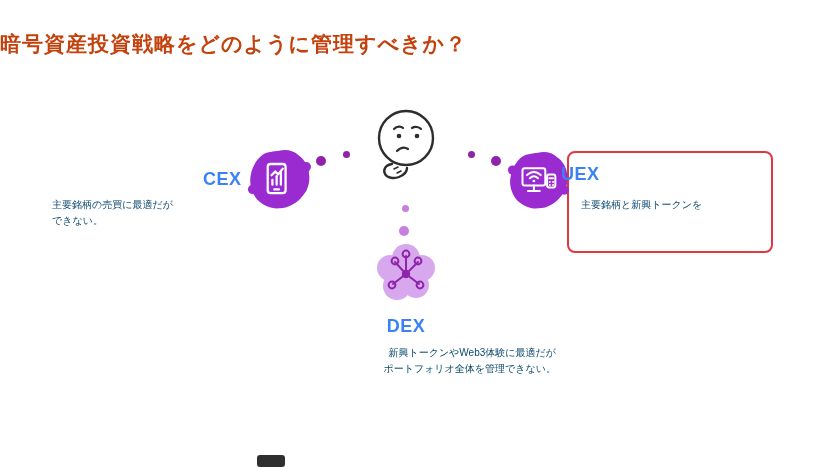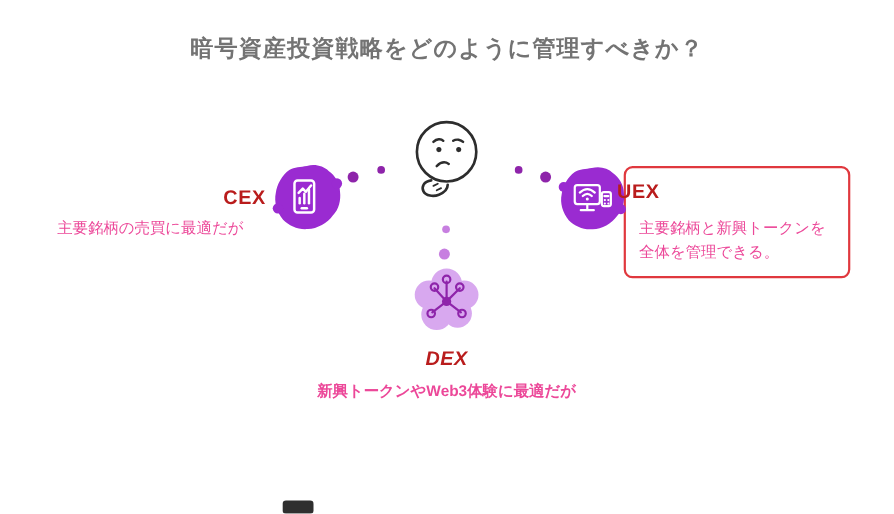--- a/index.html
+++ b/index.html
@@ -1,26 +1,26 @@
 <!DOCTYPE html>
 <html><head>
 <meta charset="utf-8">
 <style>
   html, body { margin:0; padding:0; background:#ffffff; font-family:"Liberation Sans", sans-serif; }
   .canvas { position:relative; width:813px; height:467px; background:#ffffff; overflow:hidden; margin:0 auto; }
 
-  .title { position:absolute; top:30px; left:0; width:100%; margin:0; text-align:center;
-           font-size:21px; font-weight:bold; color:#737373; letter-spacing:1px; }
+  .title { position:absolute; top:30px; left:0; width:100%; margin:0; 
+           font-size:21px; font-weight:bold; color:#c2410c; letter-spacing:1px; }
 
   .icon-wrap { position:absolute; }
 
-  .opt-label { position:absolute; font-size:18px; font-weight:bold; color:#b91c1c; letter-spacing:0.5px; }
+  .opt-label { position:absolute; font-size:18px; font-weight:bold; color:#3b82f6; letter-spacing:0.5px; }
 
-  .desc { position:absolute; font-size:14px; color:#ec4899; line-height:1.55; white-space:nowrap; }
-  .desc.centered { text-align:center;font-weight:bold; }
+  .desc { position:absolute; font-size:10px; color:#0c4a6e; line-height:1.55; white-space:nowrap; }
+  .desc.centered { text-align:right; }
 
   .dot { position:absolute; border-radius:50%; }
   .dot.purple { background:#8e24aa; }
   .dot.light  { background:#c77fe0; }
 
   .highlight-box { position:absolute; left:567px; top:151px; width:206px; height:102px;
                    border:2.5px solid #e0383e; border-radius:8px; box-sizing:border-box; }
 
   .footer-mark { position:absolute; left:257px; top:455px; width:28px; height:12px;
                  background:#2f2f2f; border-radius:3px; }
@@ -63,20 +63,21 @@
         <line x1="28" y1="39" x2="28" y2="34"></line>
         <line x1="32.5" y1="39" x2="32.5" y2="30"></line>
         <line x1="37" y1="39" x2="37" y2="26"></line>
         <path d="M27,29 l4,-4 l3,3 l5,-6"></path>
       </g>
     </svg>
   </div>
   <div class="opt-label" style="left:203px; top:169px;">CEX</div>
   <div class="desc" style="left:52px; top:197px;">
     <div>主要銘柄の売買に最適だが</div>
+    <div>できない。</div>
   </div>
 
   <div class="highlight-box"></div>
   <div class="icon-wrap" style="left:506px; top:150px;">
     <svg width="64" height="62" viewBox="0 0 70 68">
       <path d="M35,3 C43,1 51,3 56,8 C62,12 67,20 67,28 C68,36 66,45 60,51 C55,58 45,64 36,64 C27,65 18,61 12,55 C6,48 3,38 5,29 C6,21 11,12 18,7 C23,4 29,4 35,3 Z" fill="#9a2bd1"></path>
       <circle cx="64" cy="44" r="5" fill="#9a2bd1"></circle>
       <circle cx="7" cy="22" r="5" fill="#9a2bd1"></circle>
       <g stroke="#ffffff" stroke-width="2.2" fill="none" stroke-linecap="round" stroke-linejoin="round">
         <rect x="18" y="20" width="25" height="19" rx="2.5"></rect>
@@ -90,21 +91,20 @@
       <circle cx="30.5" cy="34" r="1.5" fill="#ffffff"></circle>
       <circle cx="48" cy="35" r="1.1" fill="#ffffff"></circle>
       <circle cx="51.5" cy="35" r="1.1" fill="#ffffff"></circle>
       <circle cx="48" cy="38.5" r="1.1" fill="#ffffff"></circle>
       <circle cx="51.5" cy="38.5" r="1.1" fill="#ffffff"></circle>
     </svg>
   </div>
   <div class="opt-label" style="left:561px; top:164px;">UEX</div>
   <div class="desc" style="left:581px; top:197px;">
     <div>主要銘柄と新興トークンを</div>
-    <div>全体を管理できる。</div>
   </div>
 
   <div class="icon-wrap" style="left:366px; top:238px;">
     <svg width="80" height="74" viewBox="0 0 80 74">
       <g fill="#d8a8ef">
         <circle cx="40" cy="20" r="14"></circle>
         <circle cx="24" cy="30" r="13"></circle>
         <circle cx="56" cy="30" r="13"></circle>
         <circle cx="31" cy="48" r="14"></circle>
         <circle cx="50" cy="47" r="13"></circle>
@@ -118,20 +118,21 @@
         <line x1="40" y1="36" x2="40" y2="18"></line>
         <circle cx="29" cy="23" r="3.4"></circle>
         <circle cx="52" cy="23" r="3.4"></circle>
         <circle cx="26" cy="47" r="3.4"></circle>
         <circle cx="54" cy="47" r="3.4"></circle>
         <circle cx="40" cy="16" r="3.4"></circle>
       </g>
       <circle cx="40" cy="36" r="4.2" fill="#8e24aa"></circle>
     </svg>
   </div>
-  <div class="opt-label" style="left:346px; top:316px; width:120px; text-align:center;font-style:italic;">DEX</div>
+  <div class="opt-label" style="left:346px; top:316px; width:120px; text-align:center;">DEX</div>
   <div class="desc centered" style="left:256px; top:345px; width:300px;">
     <div>新興トークンやWeb3体験に最適だが</div>
+    <div>ポートフォリオ全体を管理できない。</div>
   </div>
 
   <div class="footer-mark"></div>
 
 </div>
 
 </body></html>

